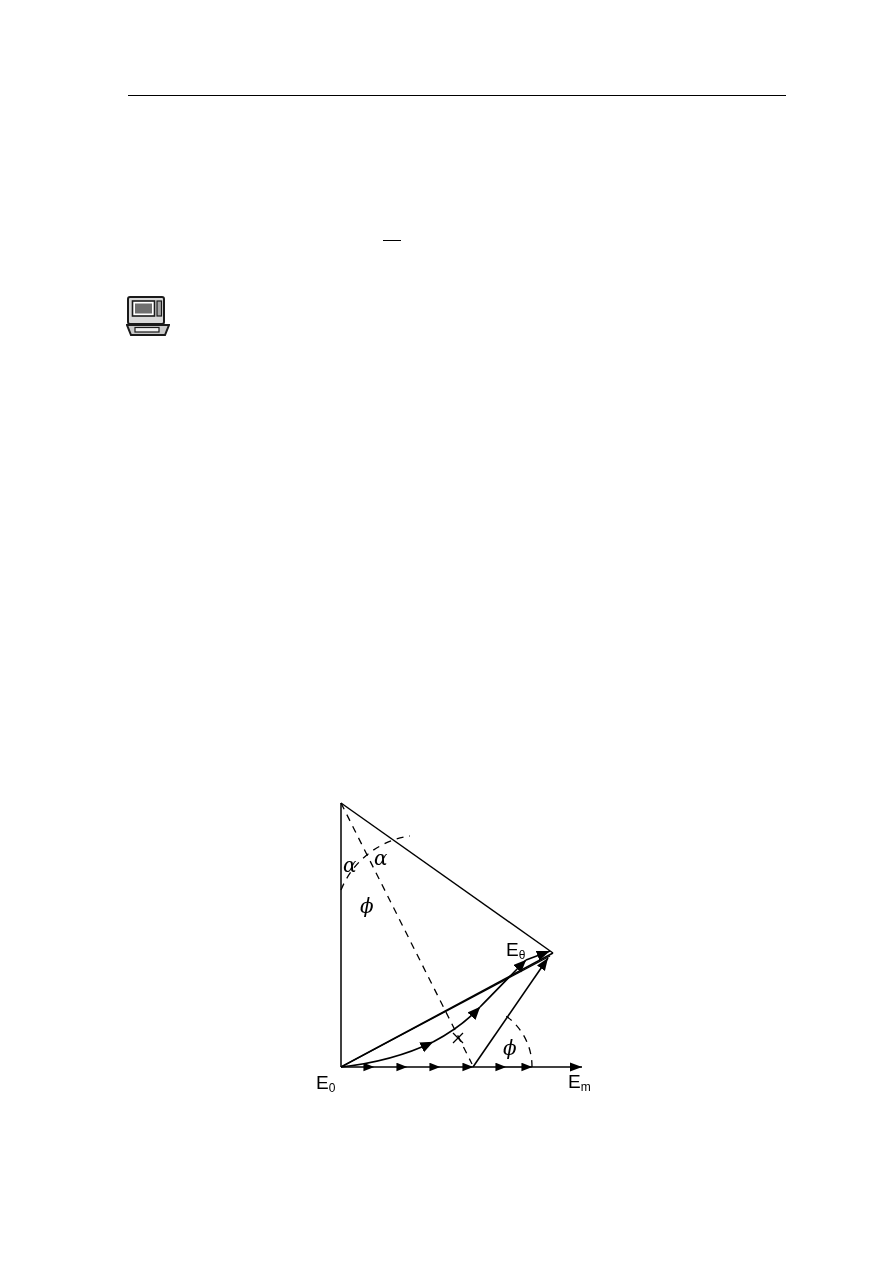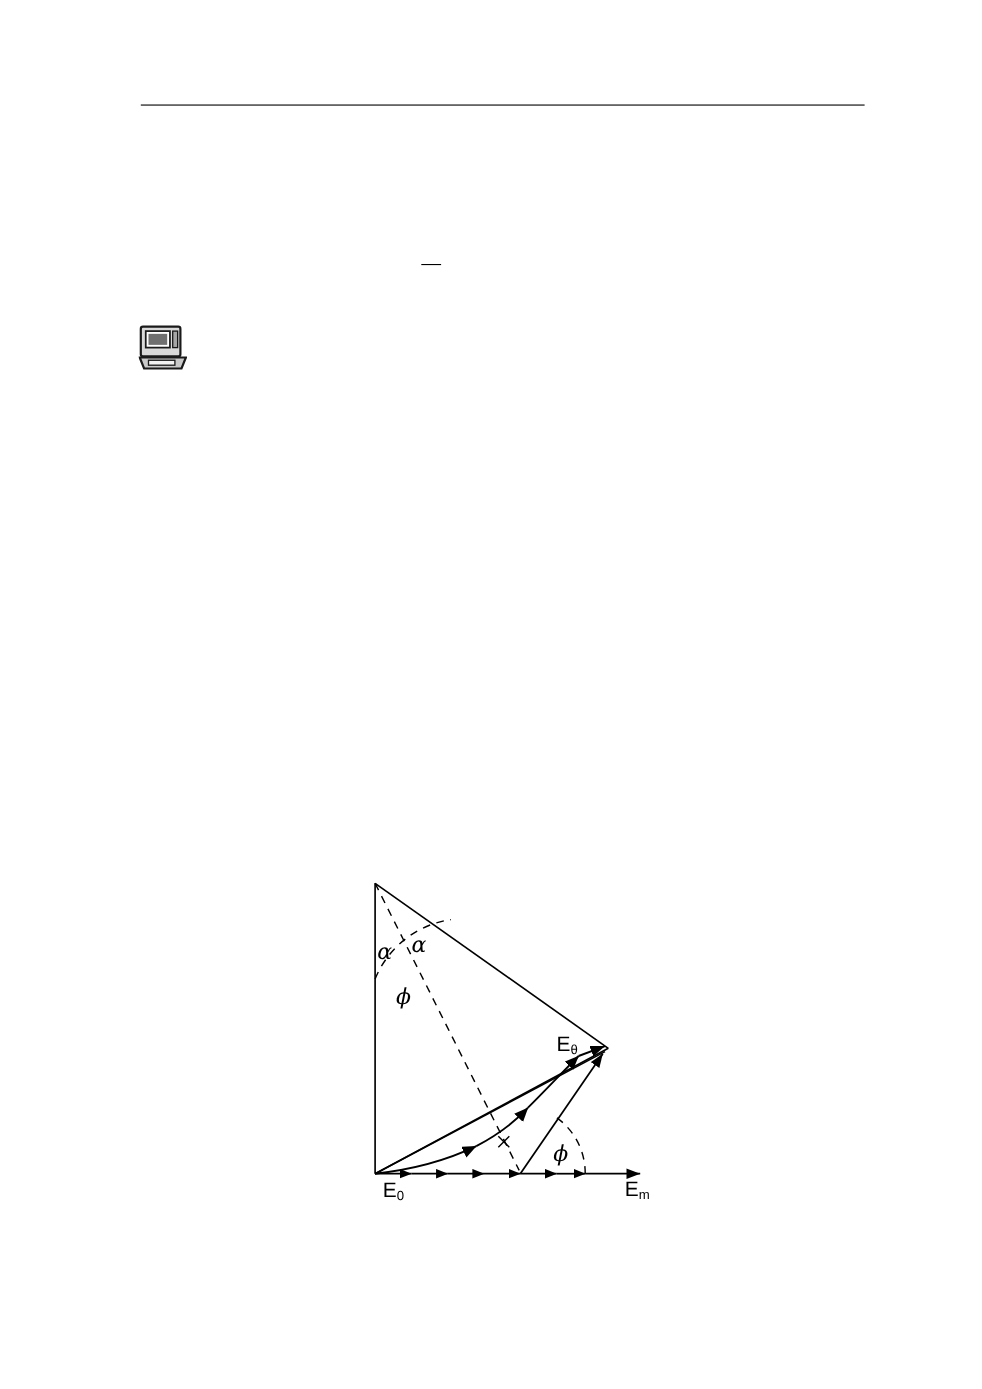--- a/index.html
+++ b/index.html
@@ -65,21 +65,21 @@
   .fig-label .sub {
     font-size: 12px;
     vertical-align: -0.28em;
   }
   .fig-label.greek {
     font-family: "DejaVu Serif", serif;
     font-style: italic;
     font-size: 20px;
   }
 
-  .lbl-E0   { left: 48px;  top: 293px; }
+  .lbl-E0   { left: 16px;  top: 293px; }
   .lbl-Em   { left: 268px; top: 292px; }
   .lbl-Eth  { left: 206px; top: 160px; }
   .lbl-a1   { left: 43px;  top: 75px;  }
   .lbl-a2   { left: 74px;  top: 68px;  }
   .lbl-phi1 { left: 60px;  top: 116px; }
   .lbl-phi2 { left: 203px; top: 258px; }
 </style>
 </head>
 <body>
 

